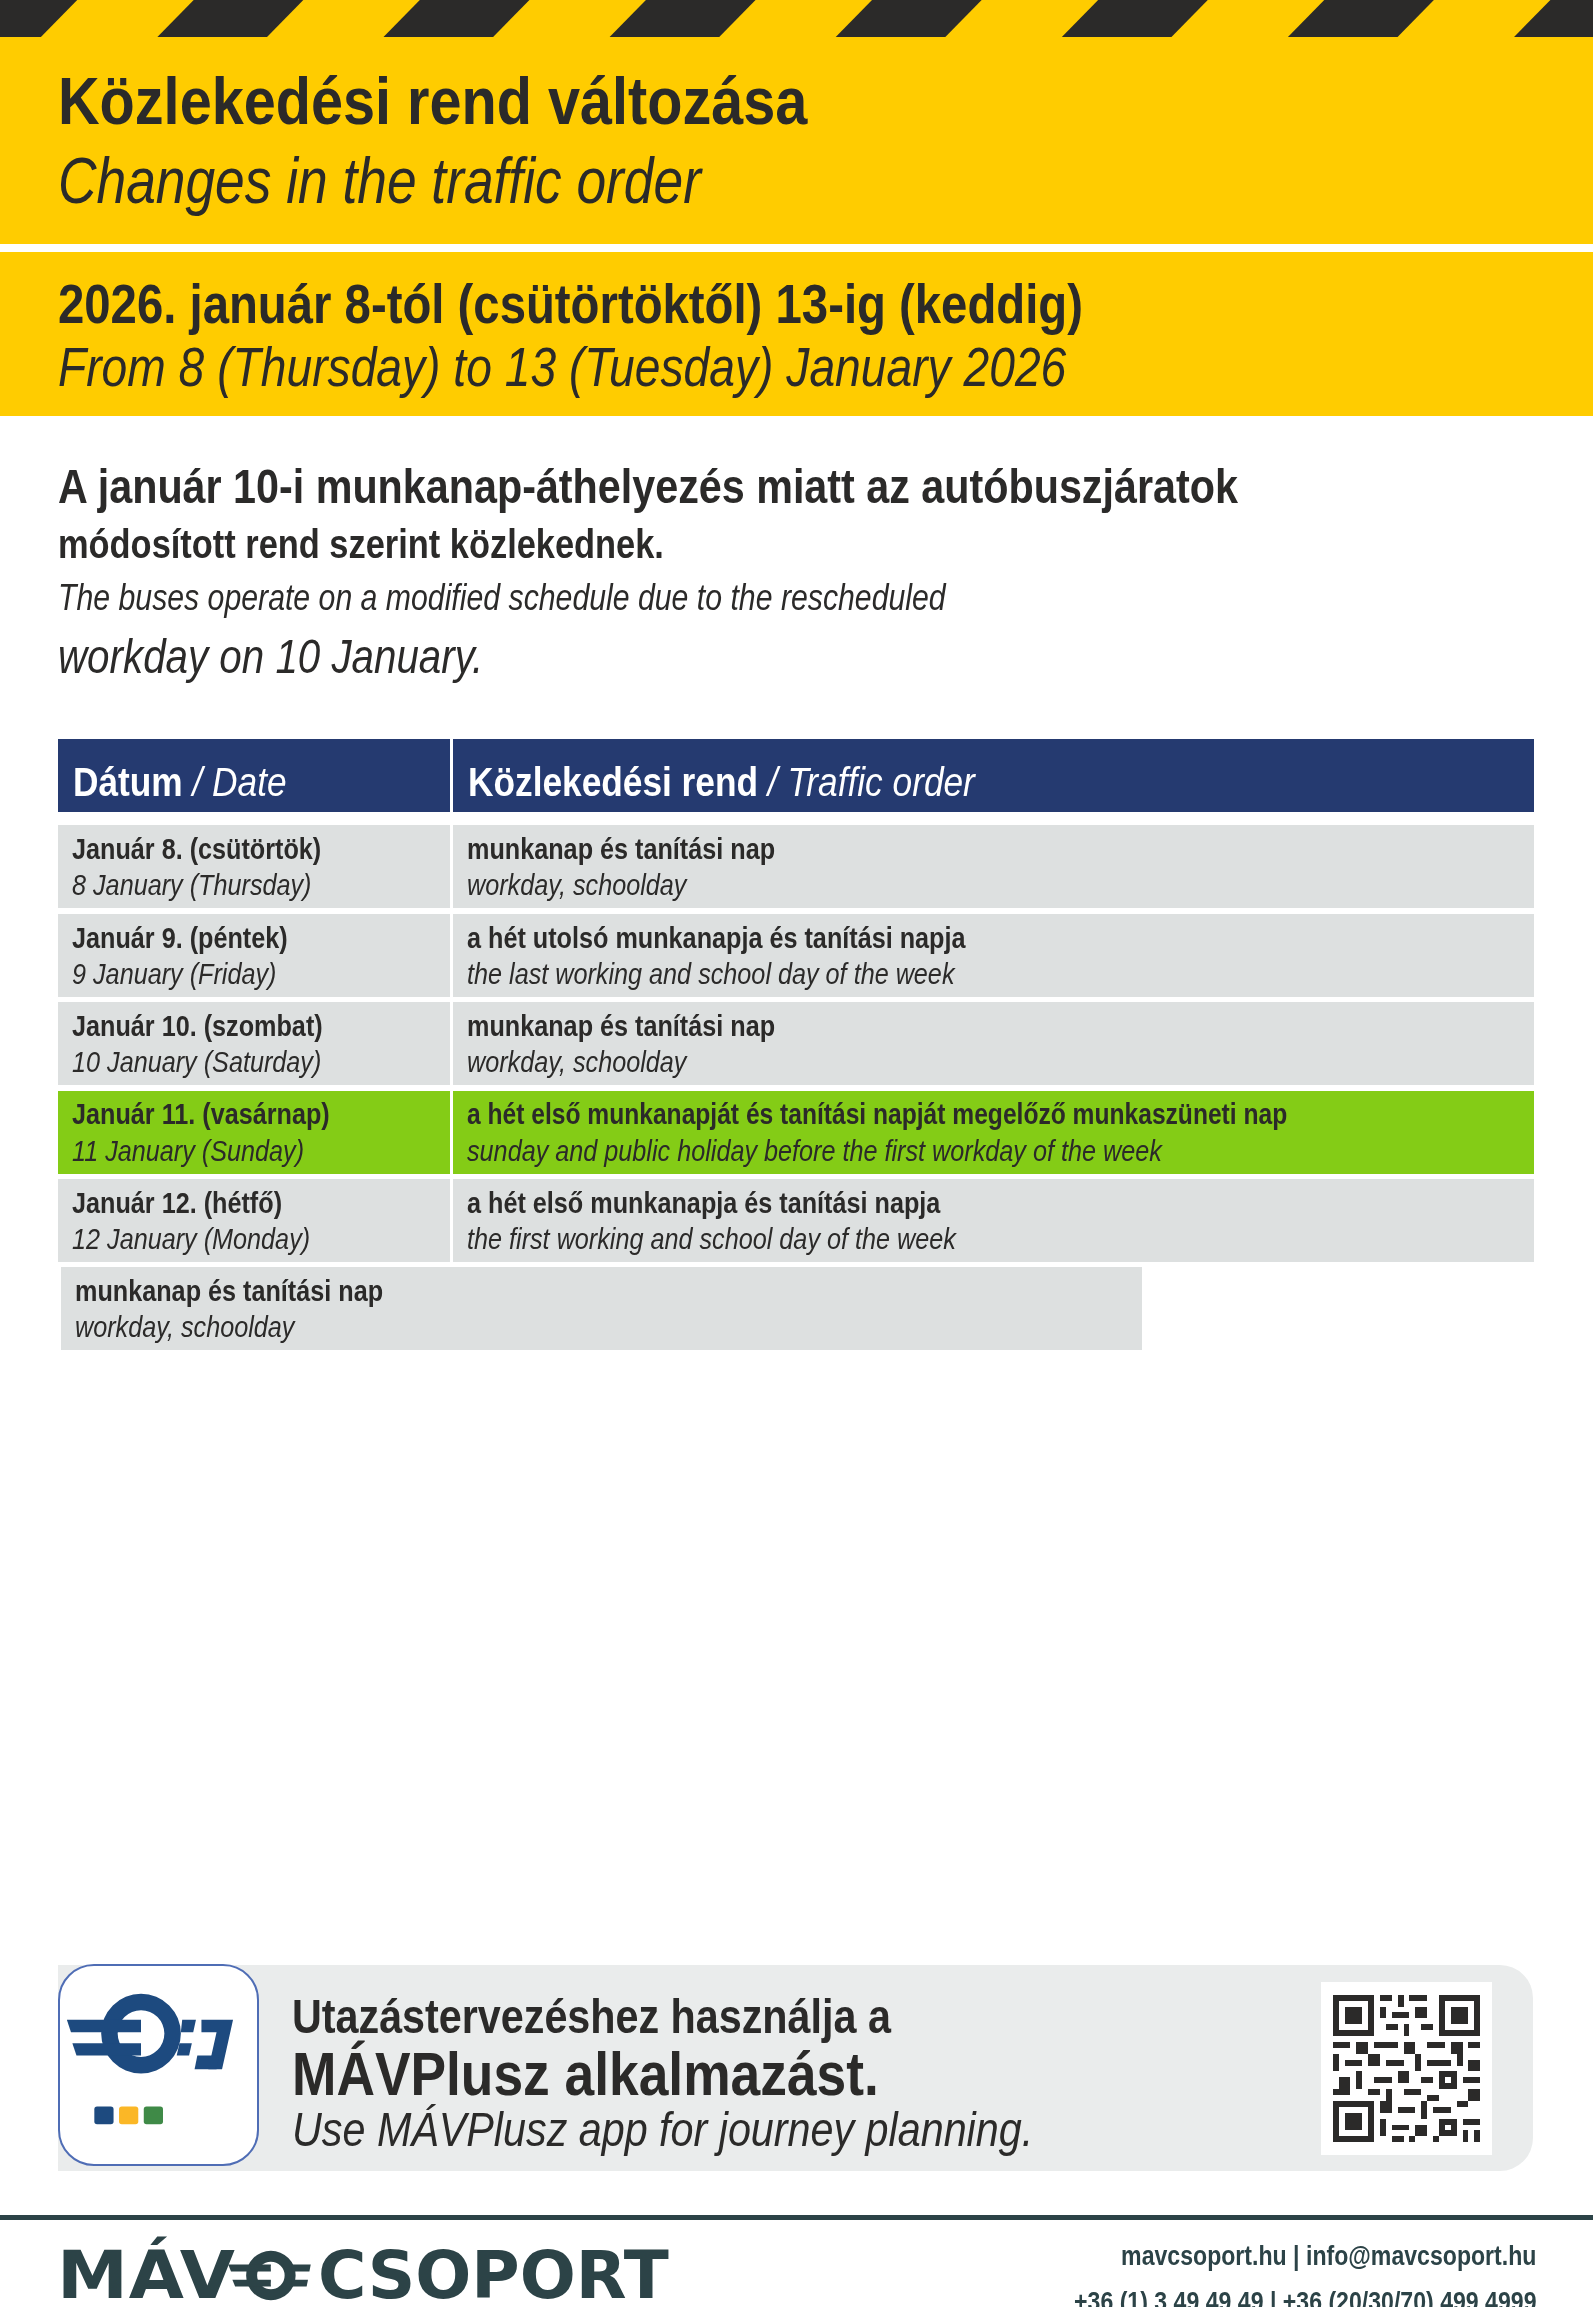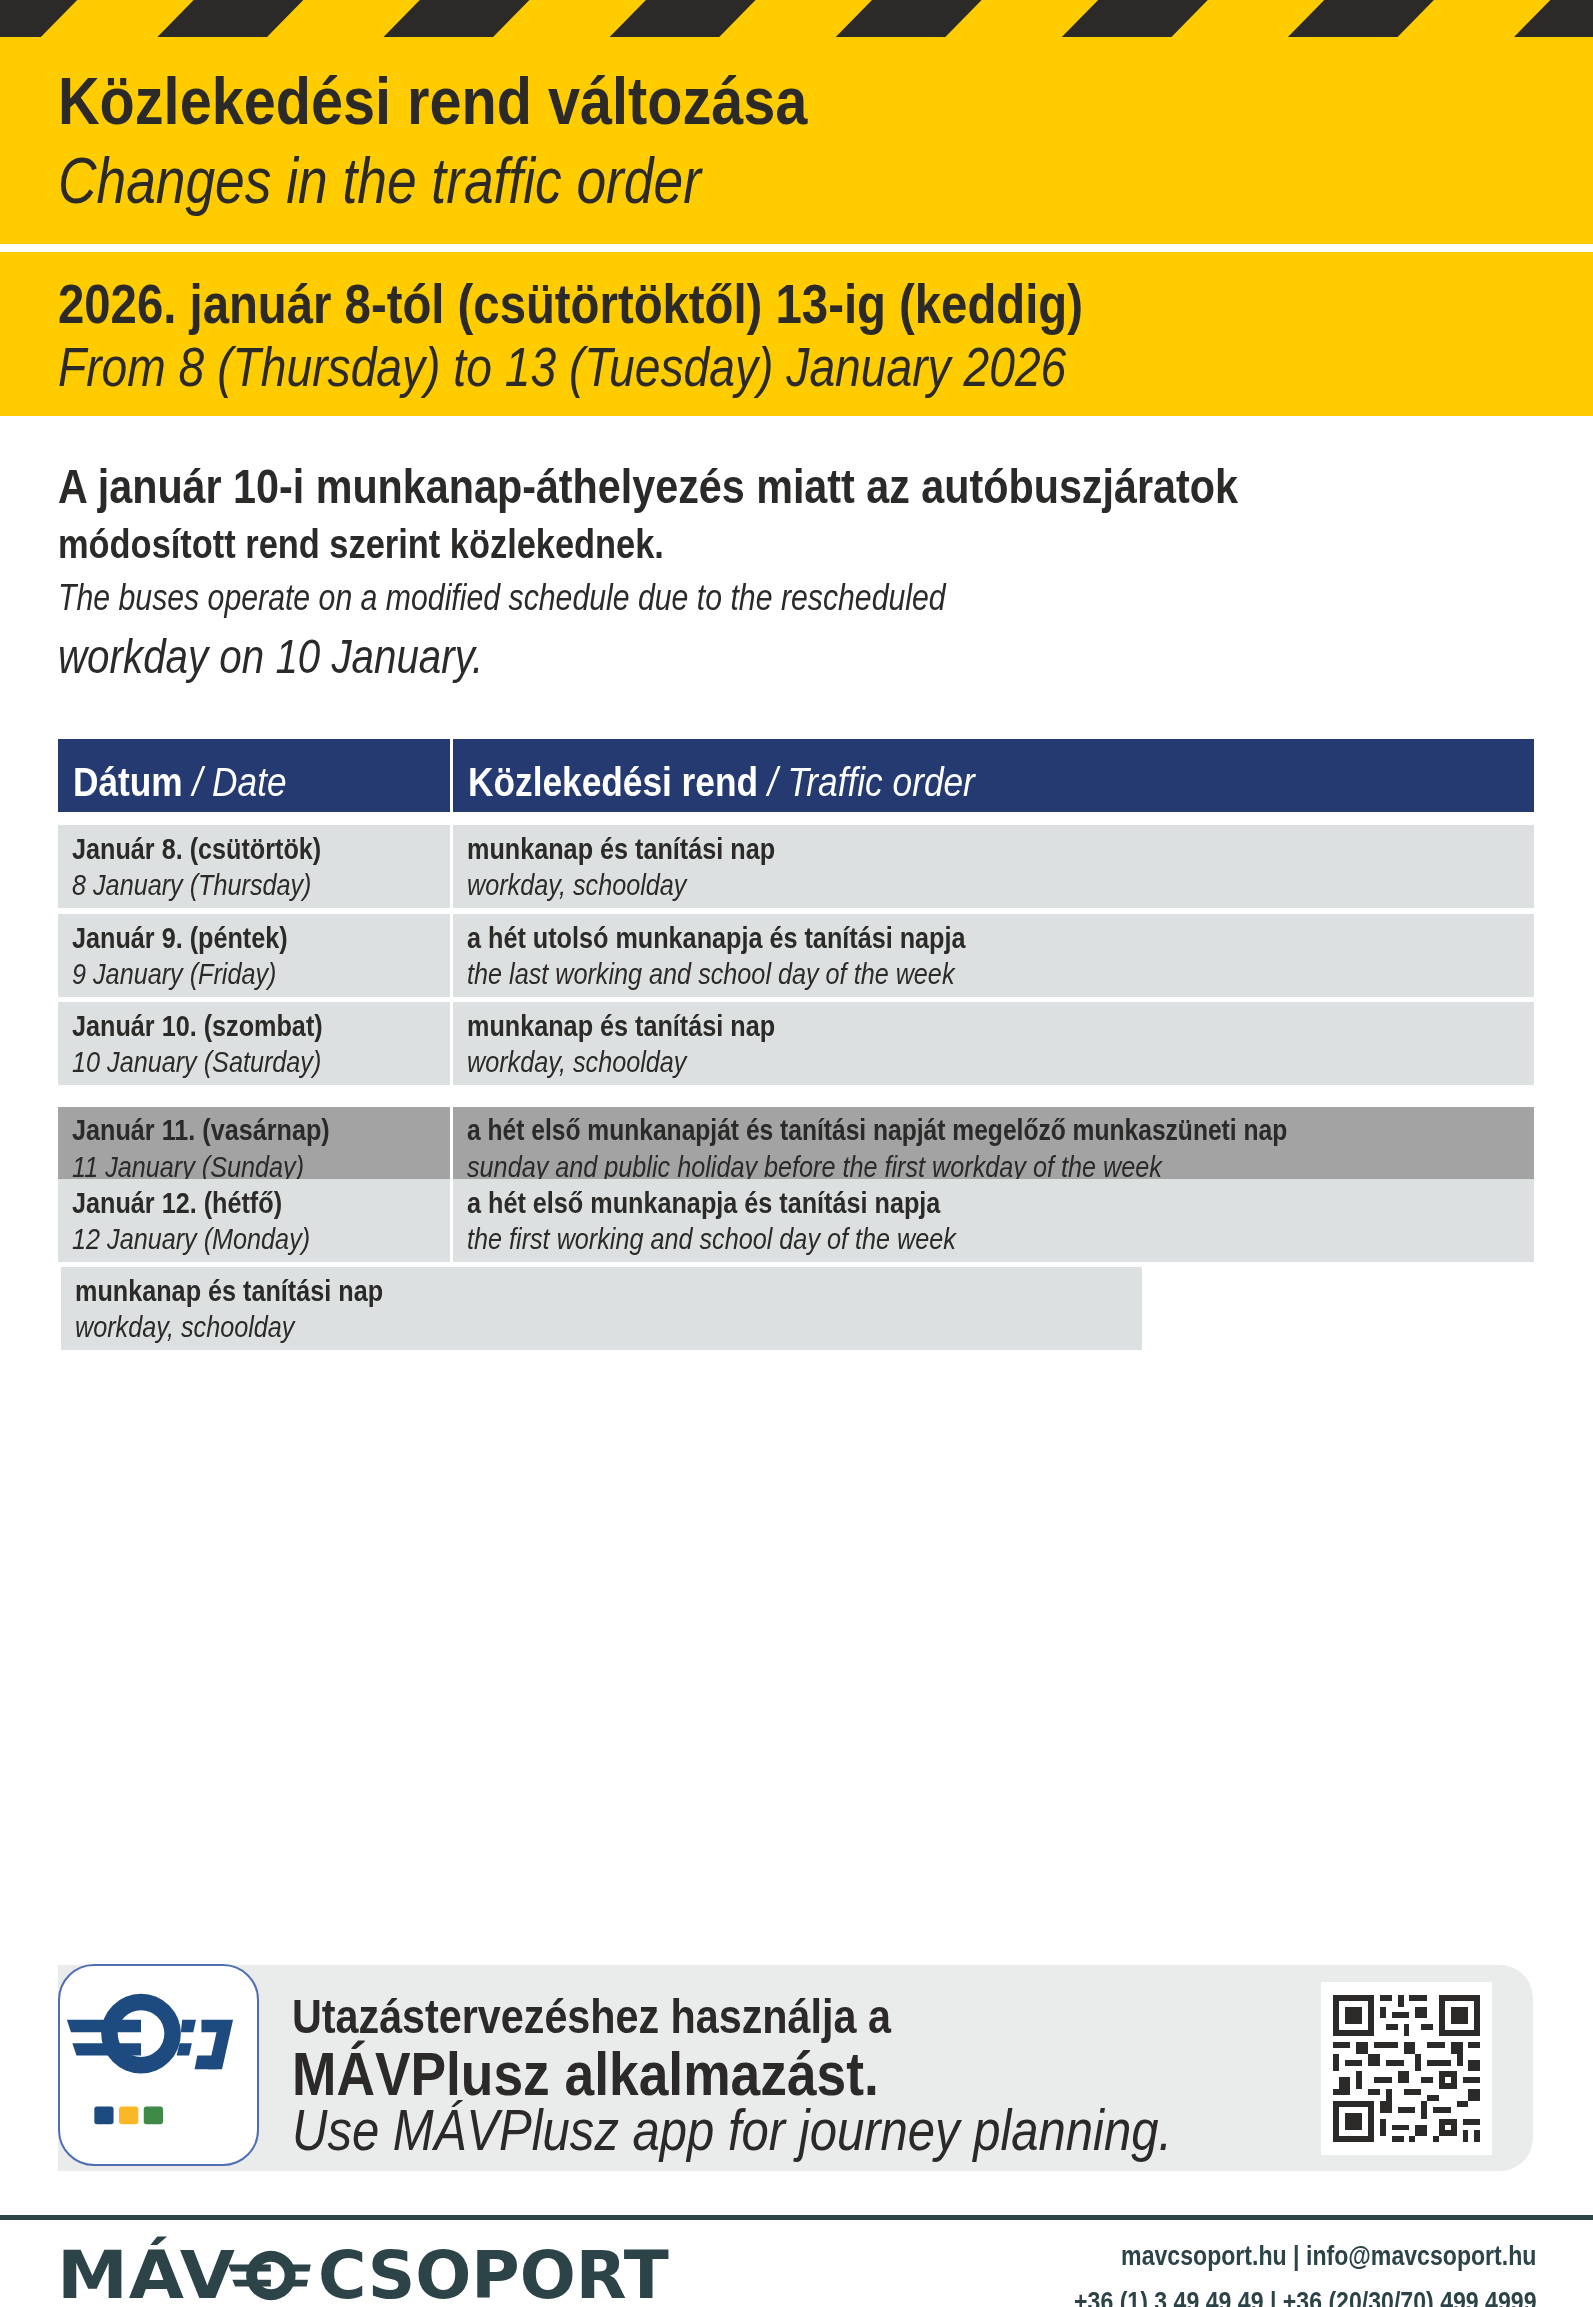--- a/index.html
+++ b/index.html
@@ -28,30 +28,30 @@
 
   
   #table { left:58px; top:739px; width:1477px; }
   .thead { display:flex; height:83px; }
   .th { background:#253a70; color:#ffffff; height:73px; position:relative; }
   .th .cond { position:absolute; left:15px; top:20.6px; font-size:41px; line-height:44px; }
   .col1 { width:392px; }
   .col2 { width:1081px; margin-left:3.4px; }
   .trow { display:flex; height:85px; margin-top:3.4px; }
   .td { background:#dde0e0; height:83px; position:relative; }
-  .trow.holiday .td { background:#a3a3a3;margin-top:16px; }
+  .trow.holiday .td { background:#84cc16; }
   .td .l1 { position:absolute; left:13.8px; top:6.9px; font-size:30px; line-height:34px; }
   .td .l2 { position:absolute; left:13.8px; top:43px; font-size:30px; line-height:34px; }
 
   
   #banner { left:58px; top:1965px; width:1475px; height:206px; background:#eaecec; border-radius:0 33px 33px 0; }
   #appicon { left:58px; top:1964px; width:201px; height:202px; background:#ffffff; border:2.8px solid #4f6db5; border-radius:36px; box-sizing:border-box; }
   #banner-l1 { left:292px; top:1990px; font-size:48px; line-height:54px; }
   #banner-l2 { left:292px; top:2047px; font-size:62px; line-height:54px; }
-  #banner-l3 { left:292px; top:2103px; font-size:57px; line-height:54px; }
+  #banner-l3 { left:292px; top:2103px; font-size:48px; line-height:54px; }
   #qr { left:1321px; top:1982px; width:171px; height:173px; background:#ffffff; }
 
   
   #footer-rule { left:0; top:2215px; width:1594px; height:4.8px; background:#2c4347; }
   #footer-logo { left:57px; top:2248px; }
   #contact1, #contact2 { right:58px; font-size:27.5px; line-height:30px; color:#2c4347; font-weight:bold; text-align:right; }
   #contact1 { top:2241px; }
   #contact2 { top:2267px;margin-top:20px; }
   .rcond { display:inline-block; transform-origin:100% 0; white-space:nowrap; }
 </style>

